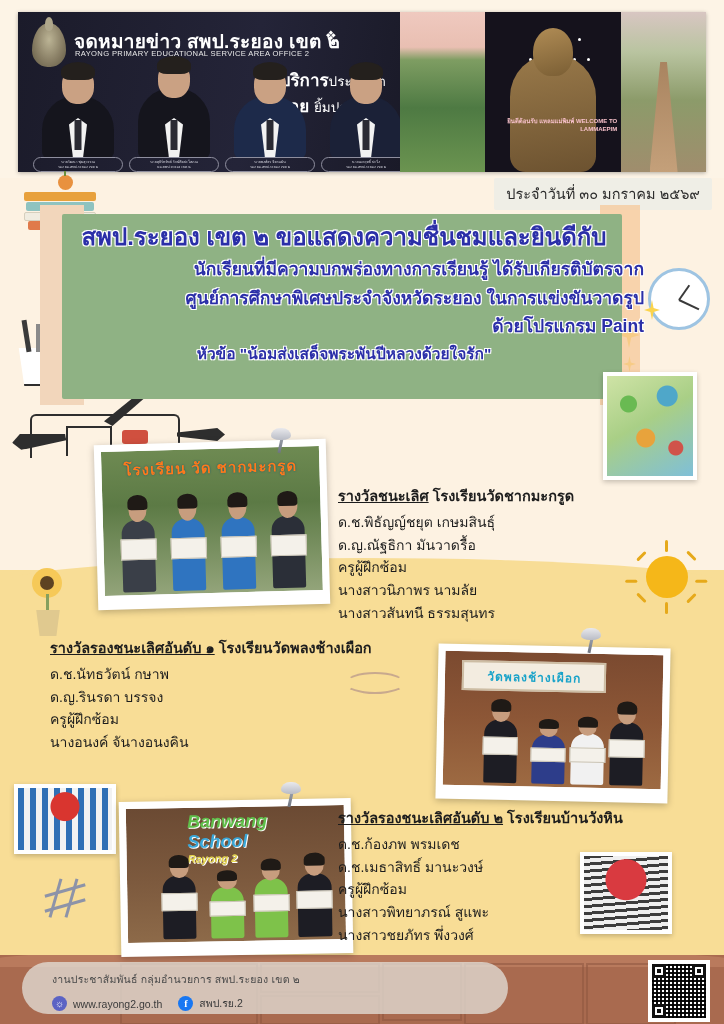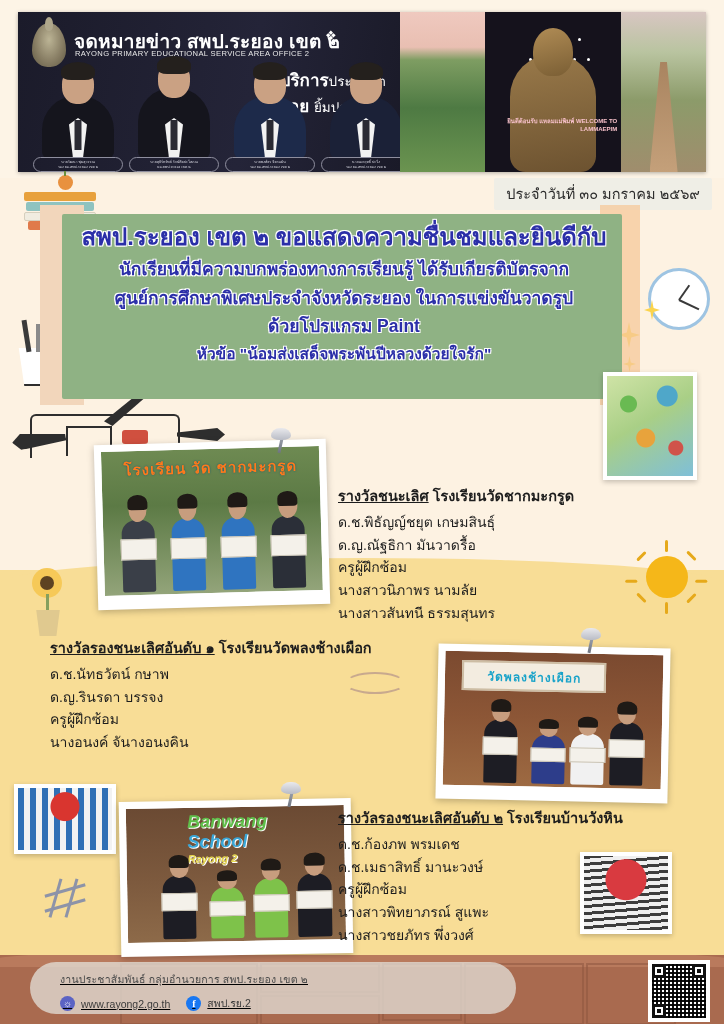--- a/index.html
+++ b/index.html
@@ -87,21 +87,21 @@
   .chalk { position:absolute; left:62px; top:214px; width:560px; height:185px;
     background:#8fb284; border-radius:2px; }
   .chalk-peach { position:absolute; left:40px; top:205px; width:44px; height:200px;
     background:#f2d6bb; }
   .chalk-peach2 { position:absolute; left:600px; top:205px; width:40px; height:200px;
     background:#f6c89a; opacity:.75; }
   .headline { position:absolute; left:44px; top:218px; width:600px;
      text-align:center; color:#2b2fa8; font-weight:bold;
      text-shadow:1px 1px 0 #fff, -1px -1px 0 #fff, 1px -1px 0 #fff, -1px 1px 0 #fff; }
   .headline .l1 { font-size:24px; line-height:1.55; }
-  .headline .l2 { font-size:17.5px; line-height:1.62; }
+  .headline .l2 { font-size:17.5px; line-height:1.62;text-align:right; }
   .headline .l3 { font-size:15.5px; line-height:1.8; }
 
   
   .doodle { position:absolute; pointer-events:none; }
   .books { left:24px; top:188px; width:74px; height:40px; }
   .book { position:absolute; height:9px; border-radius:2px; }
   .apple { position:absolute; left:34px; top:-13px; width:15px; height:15px;
      background:#e8913f; border-radius:50%; }
   .apple:after{ content:""; position:absolute; left:6px; top:-4px; width:2px; height:5px; background:#6b8f3c;}
   .cup { left:8px; top:318px; width:66px; height:72px; }
@@ -191,22 +191,22 @@
   
   .award { position:absolute; color:#1d1d1d; }
   .award .hdr { font-size:14.5px; font-weight:bold; margin-bottom:4px; white-space:nowrap; }
   .award .hdr u { text-decoration:underline; }
   .award .ln { font-size:14px; line-height:1.62; white-space:nowrap; }
   .aw1 { left:338px; top:484px; }
   .aw2 { left:50px; top:636px; }
   .aw3 { left:338px; top:806px; }
 
   
-  .foot-pill { position:absolute; left:30px; top:962px; width:486px; height:52px;
-     background:rgba(226,220,213,.78); border-radius:26px; padding:9px 0 0 30px;text-decoration:underline; }
+  .foot-pill { position:absolute; left:22px; top:962px; width:486px; height:52px;
+     background:rgba(226,220,213,.78); border-radius:26px; padding:9px 0 0 30px; }
   .foot-l1 { font-size:10.5px; color:#4a4a4a; letter-spacing:.2px; }
   .foot-l2 { display:flex; align-items:center; gap:6px; margin-top:7px; font-size:10.5px; color:#3b3b3b; }
   .ic { width:15px; height:15px; border-radius:50%; display:inline-flex;
        align-items:center; justify-content:center; color:#fff; font-size:10px; font-weight:bold; flex:none;}
   .ic-web { background:#5b63c4; }
   .ic-fb  { background:#1877f2; font-family:"Liberation Serif",serif; }
   .qr { position:absolute; right:14px; top:960px; width:62px; height:62px; background:#fff; padding:4px; }
   .qr .m { width:100%; height:100%;
      background:
       repeating-linear-gradient(90deg,#111 0 2px,#fff 2px 4px),

